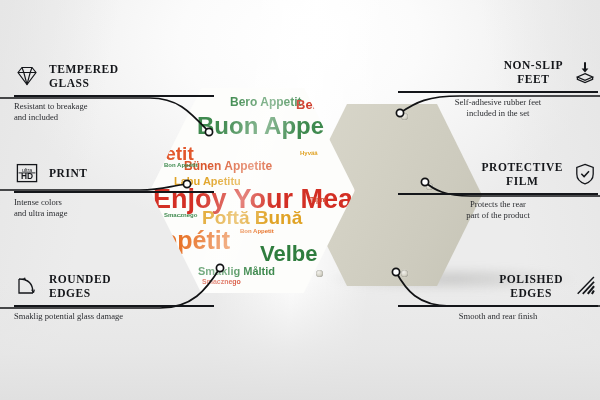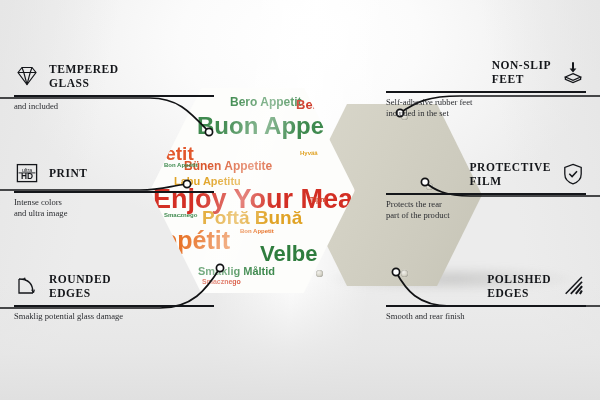--- a/index.html
+++ b/index.html
@@ -67,21 +67,21 @@
   }
   .ground-shadow {
     position:absolute; left:176px; top:178px; width:250px; height:26px;
     background:radial-gradient(ellipse at 50% 50%, rgba(150,150,148,.38) 0%, rgba(150,150,148,0) 72%);
     filter:blur(3px);
   }
 
   
   .feat { position:absolute; width:200px; }
   .feat.left  { left:14px;  text-align:left; }
-  .feat.right { left:386px; width:200px; text-align:left; }
+  .feat.right { left:398px; width:200px; text-align:center; }
 
   .feat-head { display:flex; align-items:center; gap:9px; }
   .feat.right .feat-head { flex-direction:row-reverse; }
   .feat-icon { flex:0 0 auto; width:26px; height:26px; display:block; }
   .feat-title {
     font-family:"Liberation Serif", serif;
     font-size:11.5px; font-weight:bold; letter-spacing:.55px;
     color:#14161a; line-height:1.22; text-transform:uppercase;
   }
   .feat-rule { height:1.6px; background:#14161a; margin:5px 0 4px; }
@@ -164,20 +164,21 @@
           <path d="M4 9.5 H22 M8 4.5 L9.8 9.5 L13 21.5 M18 4.5 L16.2 9.5 L13 21.5 M9.8 9.5 H16.2"></path>
         </svg>
       </span>
       <div class="feat-title">
         <div>TEMPERED</div>
         <div>GLASS</div>
       </div>
     </div>
     <div class="feat-rule"></div>
     <div class="feat-desc">
+      <div>Resistant to breakage</div>
       <div>and included</div>
     </div>
   </div>
 
   <div class="feat left" style="top:160px;">
     <div class="feat-head">
       <span class="feat-icon">
         <svg viewBox="0 0 26 26" width="26" height="26">
           <rect x="3.4" y="4.6" width="19.2" height="17" fill="none" stroke="#14161a" stroke-width="1.3"></rect>
           <text x="13" y="11.6" font-family="Liberation Sans, sans-serif" font-size="5.2" text-anchor="middle" fill="#14161a">ultra</text>

